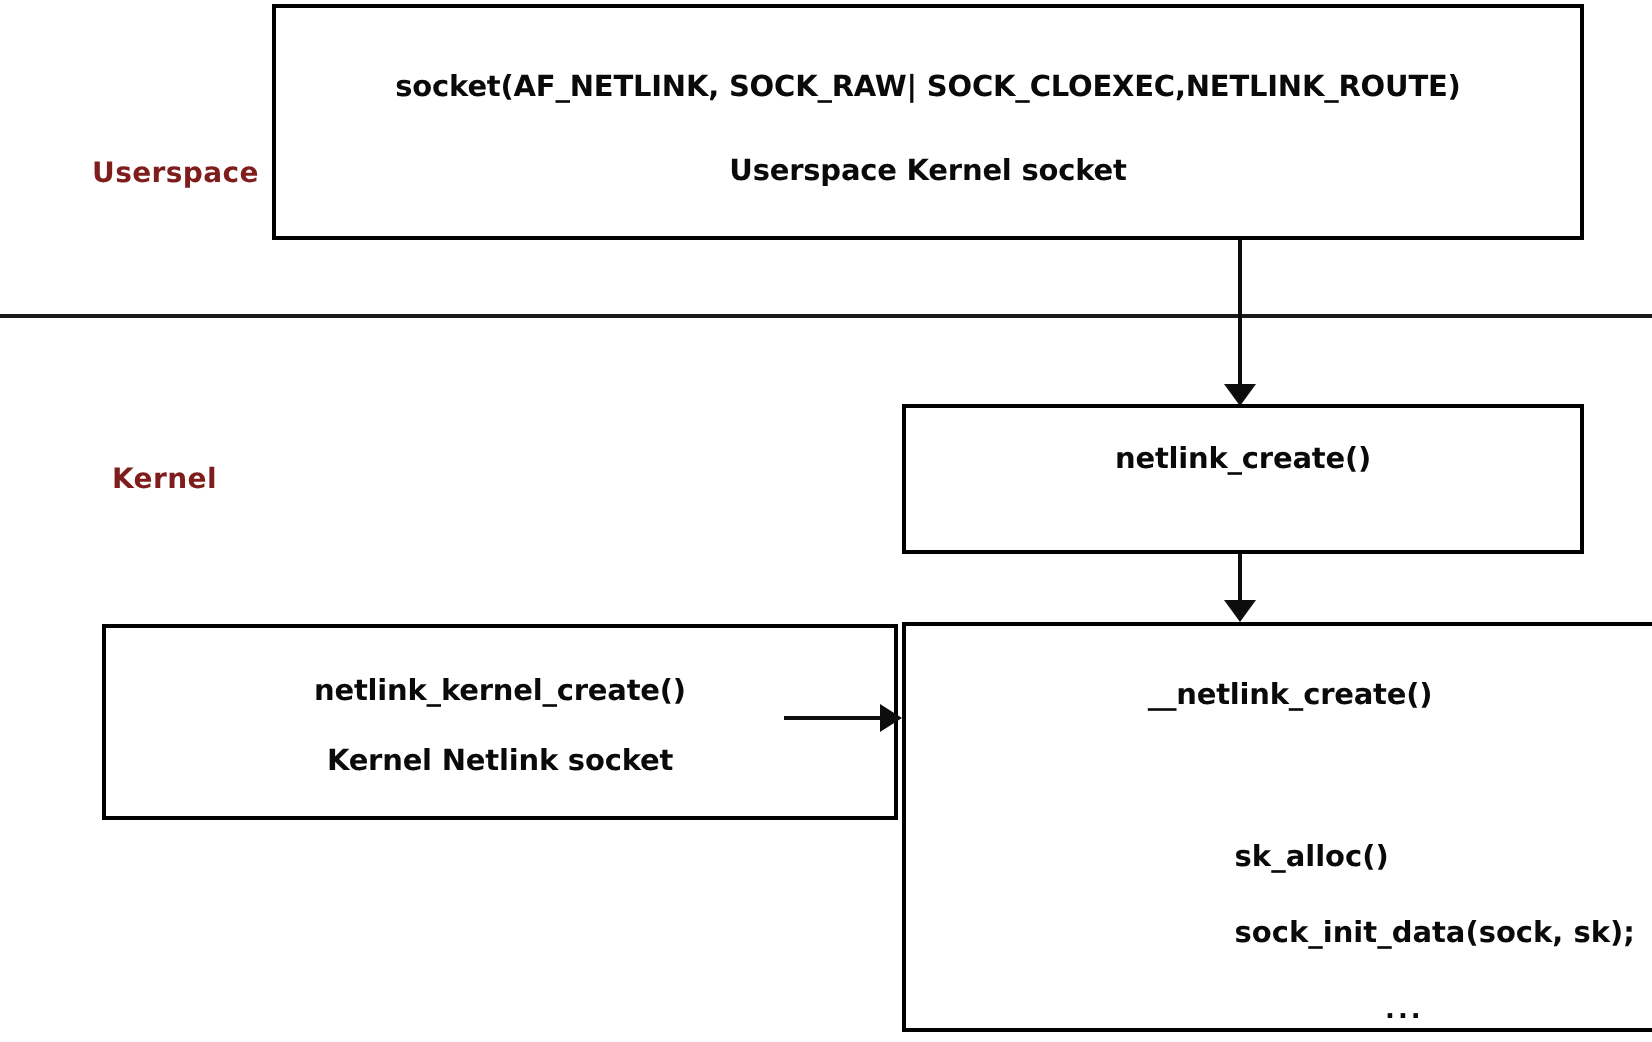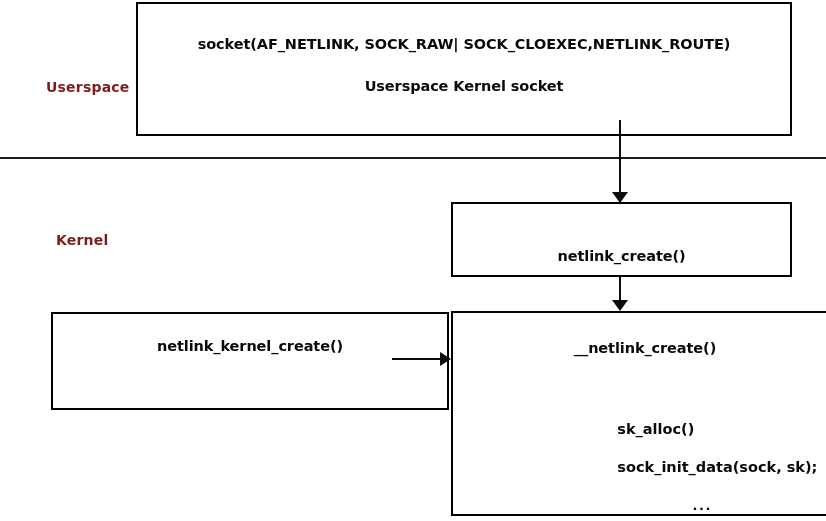--- a/index.html
+++ b/index.html
@@ -121,37 +121,38 @@
 <body>
 
 <div id="diagram">
 
   <div class="zone-label" style="left:46px; top:79px;">Userspace</div>
 
   <div class="zone-label" style="left:56px; top:232px;">Kernel</div>
 
   <div class="divider" style="left:0px; top:157px; width:826px; height:2px;"></div>
 
-  <div class="box" style="left:136px; top:2px; width:656px; height:134px;">
+  <div class="box" style="left:136px; top:2px; width:656px; height:118px;">
     <div class="box-text center" style="top:32px;">socket(AF_NETLINK, SOCK_RAW| SOCK_CLOEXEC,NETLINK_ROUTE)</div>
     <div class="box-text center" style="top:74px;">Userspace Kernel socket</div>
   </div>
 
   <div class="arrow-line-v" style="left:619px; top:120px; height:76px;"></div>
   <div class="arrow-head-down" style="left:612px; top:192px;"></div>
 
   <div class="box" style="left:451px; top:202px; width:341px; height:75px;">
-    <div class="box-text center" style="top:44px;">netlink_create()</div>
+    <div class="box-text center" style="top:18px;">netlink_create()</div>
   </div>
 
   <div class="arrow-line-v" style="left:619px; top:277px; height:26px;"></div>
   <div class="arrow-head-down" style="left:612px; top:300px;"></div>
 
   <div class="box" style="left:51px; top:312px; width:398px; height:98px;">
     <div class="box-text center" style="top:24px;">netlink_kernel_create()</div>
+    <div class="box-text center" style="top:59px;">Kernel Netlink socket</div>
   </div>
 
   <div class="arrow-line-h" style="left:392px; top:358px; width:50px;"></div>
   <div class="arrow-head-right" style="left:440px; top:352px;"></div>
 
   <div class="box" style="left:451px; top:311px; width:388px; height:205px;">
     <div class="box-text center" style="top:27px;">__netlink_create()</div>
     <div class="code-block" style="left:134px; top:88px;">
       <span>sk_alloc()</span><br>
       <span>sock_init_data(sock, sk);</span>

